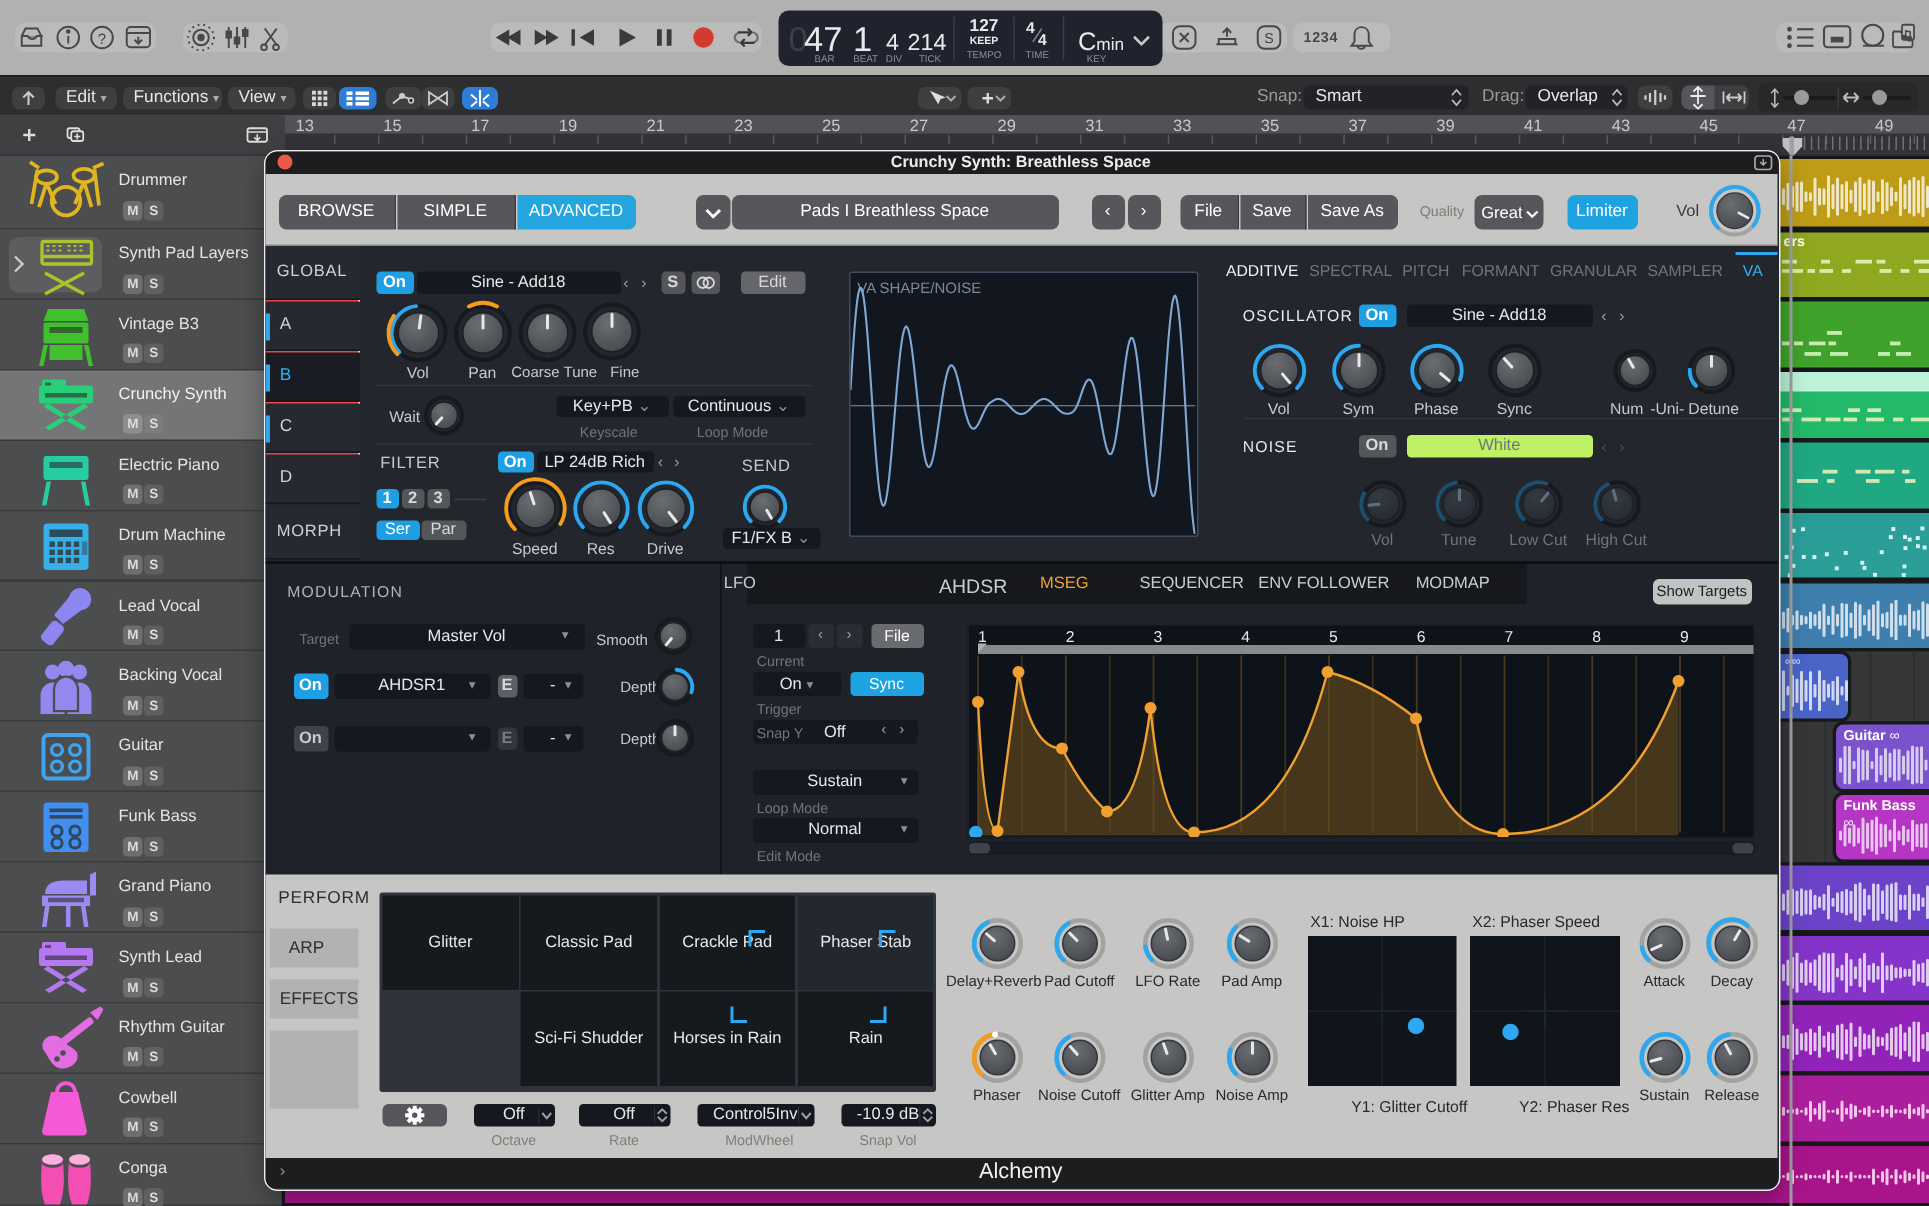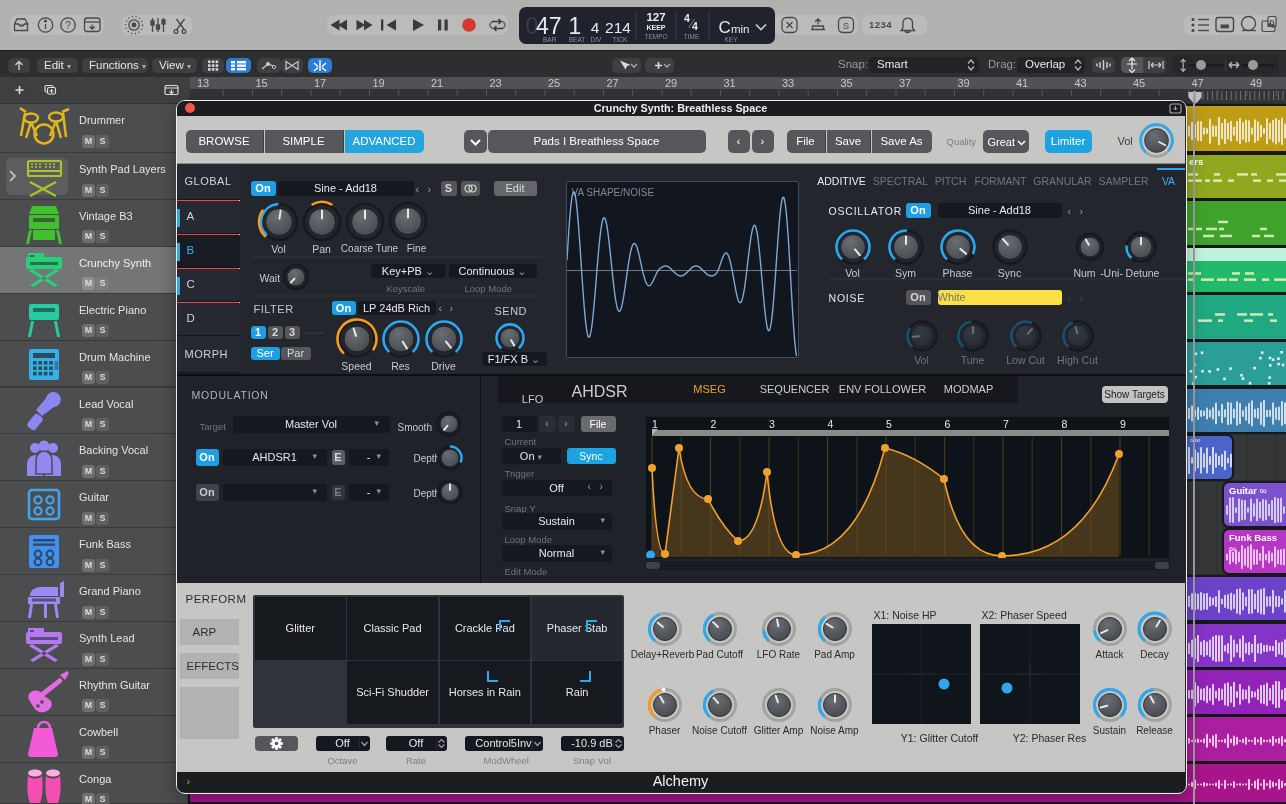--- a/index.html
+++ b/index.html
@@ -1579,21 +1579,21 @@
         </svg>
         <div class="wlbl" style="left:17px;top:103px;width:50px;text-align:center">Vol</div>
         <div class="wlbl" style="left:70px;top:103px;width:50px;text-align:center">Sym</div>
         <div class="wlbl" style="left:122px;top:103px;width:50px;text-align:center">Phase</div>
         <div class="wlbl" style="left:174px;top:103px;width:50px;text-align:center">Sync</div>
         <div class="wlbl" style="left:249px;top:103px;width:50px;text-align:center">Num</div>
         <div class="wlbl" style="left:276px;top:103px;width:50px;text-align:center">-Uni-</div>
         <div class="wlbl" style="left:307px;top:103px;width:50px;text-align:center">Detune</div>
         <div class="ab" style="left:18px;top:128px;color:#e8eaec;font-size:10.5px;letter-spacing:0.8px">NOISE</div>
         <div class="gonb" style="left:95px;top:126px;width:25px;height:15px;line-height:15px">On</div>
-        <div class="ab" style="left:127px;top:126px;width:124px;height:15px;background:#fde047;border-radius:3px;color:#70757d;font-size:11px;text-align:left;line-height:15px">White</div>
+        <div class="ab" style="left:127px;top:126px;width:124px;height:15px;background:#bef264;border-radius:3px;color:#70757d;font-size:11px;text-align:center;line-height:15px">White</div>
         <div class="ab" style="left:257px;top:128px;color:#4a4f57;font-size:10.5px">‹</div>
         <div class="ab" style="left:269px;top:128px;color:#4a4f57;font-size:10.5px">›</div>
         <div class="glbl" style="left:84px;top:190px;width:54px;text-align:center;font-size:10.5px">Vol</div>
         <div class="glbl" style="left:135px;top:190px;width:54px;text-align:center;font-size:10.5px">Tune</div>
         <div class="glbl" style="left:188px;top:190px;width:54px;text-align:center;font-size:10.5px">Low Cut</div>
         <div class="glbl" style="left:240px;top:190px;width:54px;text-align:center;font-size:10.5px">High Cut</div>
       </div>
       <div class="ab" style="left:0;top:273px;width:1008px;height:209px;background:#1f2228;border-top:2px solid #0d0f12">
         <div class="ab" style="left:15px;top:13px;color:#b0b5bc;font-size:10.5px;letter-spacing:0.8px">MODULATION</div>
         <div class="glbl" style="left:23px;top:45px">Target</div>
@@ -1632,39 +1632,39 @@
           <circle cx="273" cy="116" r="11.5" stroke="#16191e" stroke-width="2.6" fill="none"></circle>
           <radialGradient id="g273_116" cx="0.4" cy="0.3" r="0.9">
             <stop offset="0" stop-color="#6a6d72"></stop>
             <stop offset="1" stop-color="#3f4247"></stop>
           </radialGradient>
           <circle cx="273" cy="116" r="9" fill="url(#g273_116)" stroke="#1c1e22" stroke-width="1"></circle>
           <line x1="273.0" y1="113.8" x2="273.0" y2="108.3" stroke="#e8e8ea" stroke-width="2" stroke-linecap="round"></line>
         </svg>
         <div class="ab" style="left:303px;top:0;width:1px;height:209px;background:#0e1013"></div>
         <div class="ab" style="left:321px;top:0;width:520px;height:27px;background:#16181d"></div>
-        <div class="ab" style="left:306px;top:17px;width:100px;text-align:center;color:#c9ccd1;font-size:11px">LFO</div>
-        <div class="ab" style="left:395px;top:7px;width:100px;text-align:left;color:#c9ccd1;font-size:16px">AHDSR</div>
+        <div class="ab" style="left:306px;top:7px;width:100px;color:#c9ccd1;font-size:11px">LFO</div>
+        <div class="ab" style="left:395px;top:7px;width:100px;text-align:right;color:#c9ccd1;font-size:13px">AHDSR</div>
         <div class="ab" style="left:483px;top:7px;width:100px;text-align:center;color:#f0a030;font-size:11px">MSEG</div>
         <div class="ab" style="left:568px;top:7px;width:100px;text-align:center;color:#c9ccd1;font-size:11px">SEQUENCER</div>
         <div class="ab" style="left:656px;top:7px;width:100px;text-align:center;color:#c9ccd1;font-size:11px">ENV FOLLOWER</div>
         <div class="ab" style="left:742px;top:7px;width:100px;text-align:center;color:#c9ccd1;font-size:11px">MODMAP</div>
         <div class="ab" style="left:925px;top:10px;width:66px;height:17px;background:#c2c3c3;border-radius:4px;color:#1d1d1f;font-size:10px;text-align:center;line-height:17px;white-space:nowrap">Show Targets</div>
         <div class="fld" style="left:325px;top:40px;width:35px;height:16px;line-height:16px">1</div>
         <div class="ab" style="left:362px;top:40px;width:17px;height:16px;background:#2a2d33;border-radius:3px;color:#9aa0a8;text-align:center;line-height:15px;font-size:10px">‹</div>
         <div class="ab" style="left:381px;top:40px;width:17px;height:16px;background:#2a2d33;border-radius:3px;color:#9aa0a8;text-align:center;line-height:15px;font-size:10px">›</div>
         <div class="ab" style="left:404px;top:40px;width:35px;height:16px;background:#6a6b6f;border-radius:3px;color:#fff;font-size:10.5px;text-align:center;line-height:16px">File</div>
         <div class="glbl" style="left:328px;top:60px">Current</div>
         <div class="fld" style="left:325px;top:72px;width:59px;height:16px;line-height:16px">On <span style="color:#8a9098;font-size:9px">▾</span></div>
         <div class="ab" style="left:390px;top:72px;width:49px;height:16px;background:#1ea3e2;border-radius:3px;color:#fff;font-size:10.5px;text-align:center;line-height:16px">Sync</div>
         <div class="glbl" style="left:328px;top:92px">Trigger</div>
         <div class="fld" style="left:325px;top:104px;width:110px;height:16px;line-height:16px">Off</div>
         <div class="ab" style="left:411px;top:105px;color:#9aa0a8;font-size:10px">‹</div>
         <div class="ab" style="left:423px;top:105px;color:#9aa0a8;font-size:10px">›</div>
-        <div class="glbl" style="left:328px;top:127px">Snap Y</div>
+        <div class="glbl" style="left:328px;top:108px">Snap Y</div>
         <div class="fld" style="left:325px;top:137px;width:110px;height:17px;line-height:17px">Sustain</div>
         <div class="ab" style="left:424px;top:139px;color:#8a9098;font-size:9px">▾</div>
         <div class="glbl" style="left:328px;top:158px">Loop Mode</div>
         <div class="fld" style="left:325px;top:169px;width:110px;height:17px;line-height:17px">Normal</div>
         <div class="ab" style="left:424px;top:171px;color:#8a9098;font-size:9px">▾</div>
         <div class="glbl" style="left:328px;top:190px">Edit Mode</div>
         <div class="ab" style="left:468px;top:40px;width:525px;height:143px;background:#0e131a;border:1px solid #1c2027">
           <svg class="ab" style="left:0;top:0" width="523" height="141" viewBox="0 0 523 141">
             <line x1="6.0" y1="20" x2="6.0" y2="138" stroke="#7a5a20" stroke-width="1.2" opacity="0.55"></line>
             <line x1="35.2" y1="20" x2="35.2" y2="138" stroke="#7a5a20" stroke-width="1.2" opacity="0.4"></line>

